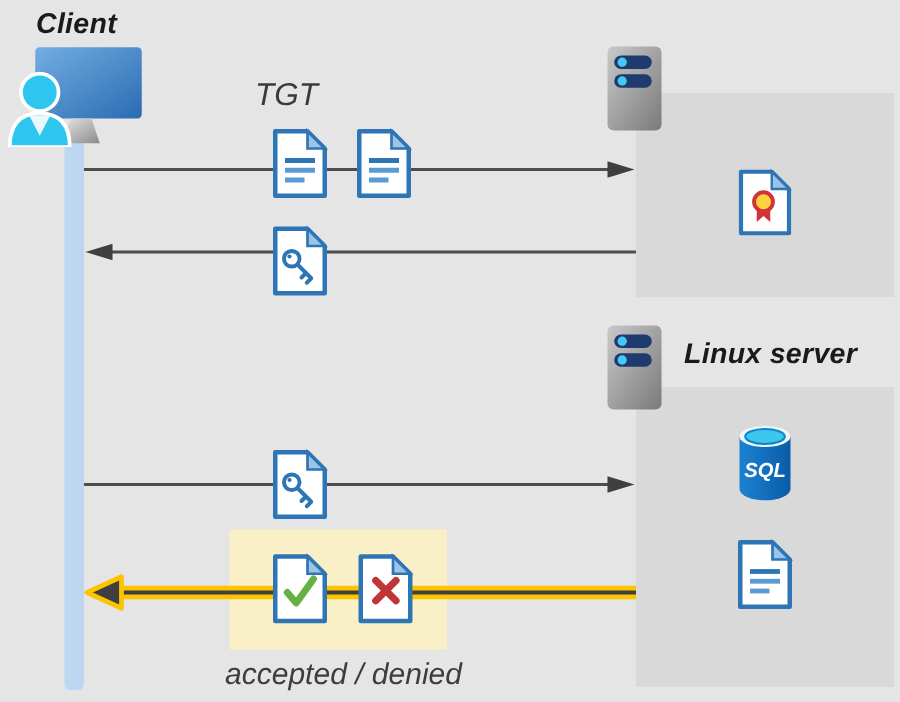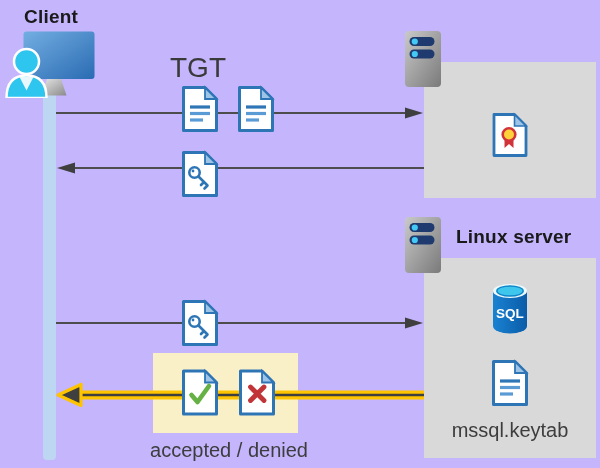--- a/index.html
+++ b/index.html
@@ -1,22 +1,22 @@
 <!DOCTYPE html>
 <html style="--c-panel: #D9D9D9; --c-lifeline: #BDD7F2; --c-highlight: #FAF0C8; --c-doc-border: #2E75B6; --c-doc-fold: #9DC3E6; --c-arrow: #4D4D4D; --c-accent-yellow: #FFC400; --c-check-green: #65B144; --c-cross-red: #C13437; --c-cert-red: #D13438; --c-cert-yellow: #FFD23B; --c-sql-blue: #0F6CBD; --c-sql-cyan: #3FC6EC; --c-person-cyan: #2EC5EE; --c-server-bar-navy: #1E3A6E;"><head>
 <meta charset="utf-8">
 <style>
   html,body { margin:0; padding:0; background:#fff; }
   .canvas {
-    position:relative; width:600px; height:468px; background:#c4b5fd;
-    font-family:"Liberation Sans", sans-serif; overflow:hidden;
+    position:relative; width:600px; height:468px; background:#e5e5e5;
+    font-family:"Liberation Sans", sans-serif; overflow:hidden;font-style:italic;
   }
   .abs { position:absolute; }
   .entity-title { font-weight:bold; font-size:19px; color:#1a1a1a; line-height:1.22; letter-spacing:.2px; }
-  .flow-label { font-size:28px; color:#3a3a3a; text-align:right; }
+  .flow-label { font-size:21px; color:#3a3a3a; text-align:left; }
   .caption { font-size:20px; color:#3d3d3d; text-align:center; }
   .keytab-label { font-size:20px; color:#3d3d3d; text-align:center; }
   .panel { background:var(--c-panel,#D9D9D9); }
   .lifeline { background:var(--c-lifeline,#BDD7F2); border-radius:4px; }
   .highlight-box { background:var(--c-highlight,#FAF0C8); }
   .z0{z-index:0}.z1{z-index:1}.z2{z-index:2}.z3{z-index:3}
 </style>
 </head>
 <body>
 
@@ -156,15 +156,14 @@
     <ellipse cx="20" cy="11" rx="13.2" ry="5" fill="#3FC6EC" stroke="#0E86C8" stroke-width="1.4"></ellipse>
     <text x="20" y="38" text-anchor="middle" font-family="Liberation Sans, sans-serif" font-weight="bold" font-size="13.5" fill="#ffffff">SQL</text>
   </svg>
   <svg class="abs z3" style="left:490px;top:356px" width="40" height="54" viewBox="0 0 40 48">
     <path d="M3.5 2.5 H25 L36.5 14 V45.5 H3.5 Z" fill="#fff" stroke="#2E75B6" stroke-width="3" stroke-linejoin="round"></path>
     <path d="M25 2.5 V14 H36.5 Z" fill="#9DC3E6" stroke="#2E75B6" stroke-width="1.8"></path>
     <path d="M10 22 H30" stroke="#2E75B6" stroke-width="3.2"></path>
     <path d="M10 28.5 H30" stroke="#5B9BD5" stroke-width="3.2"></path>
     <path d="M10 35 H23" stroke="#5B9BD5" stroke-width="3.2"></path>
   </svg>
-  <div class="abs keytab-label z3" style="left:424px;top:419px;width:172px">mssql.keytab</div>
 
 </div>
 
 </body></html>

